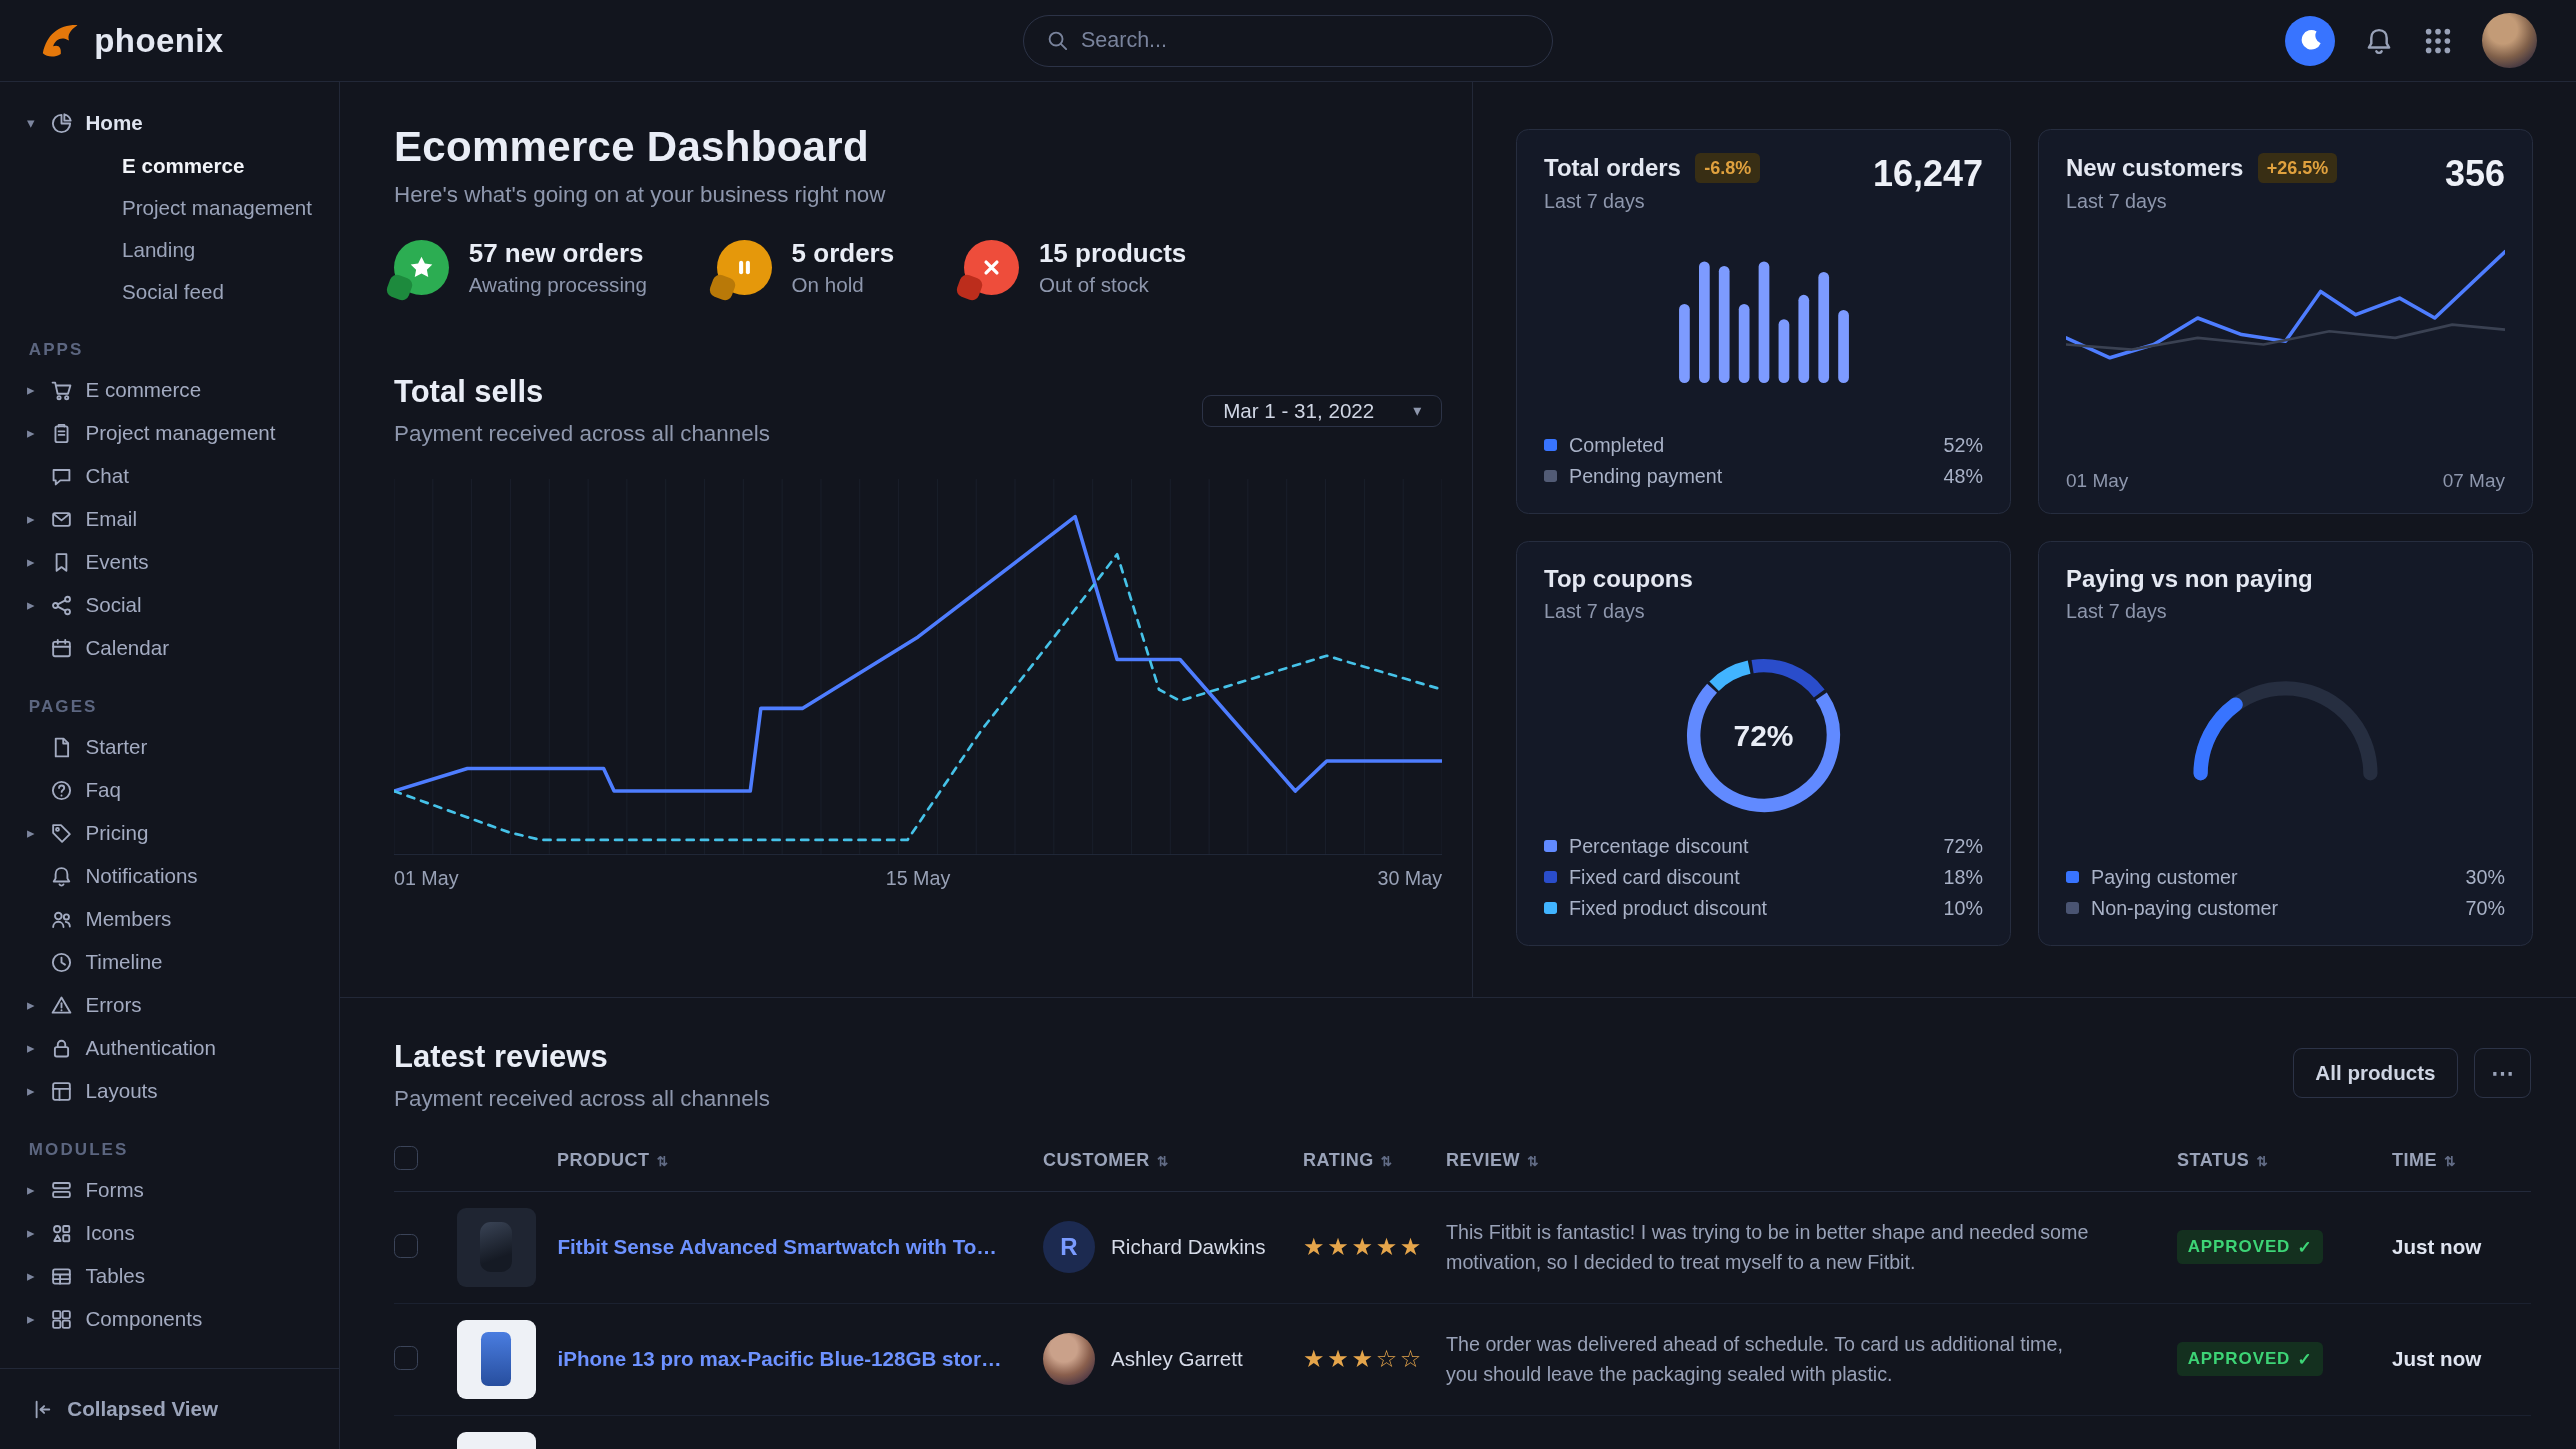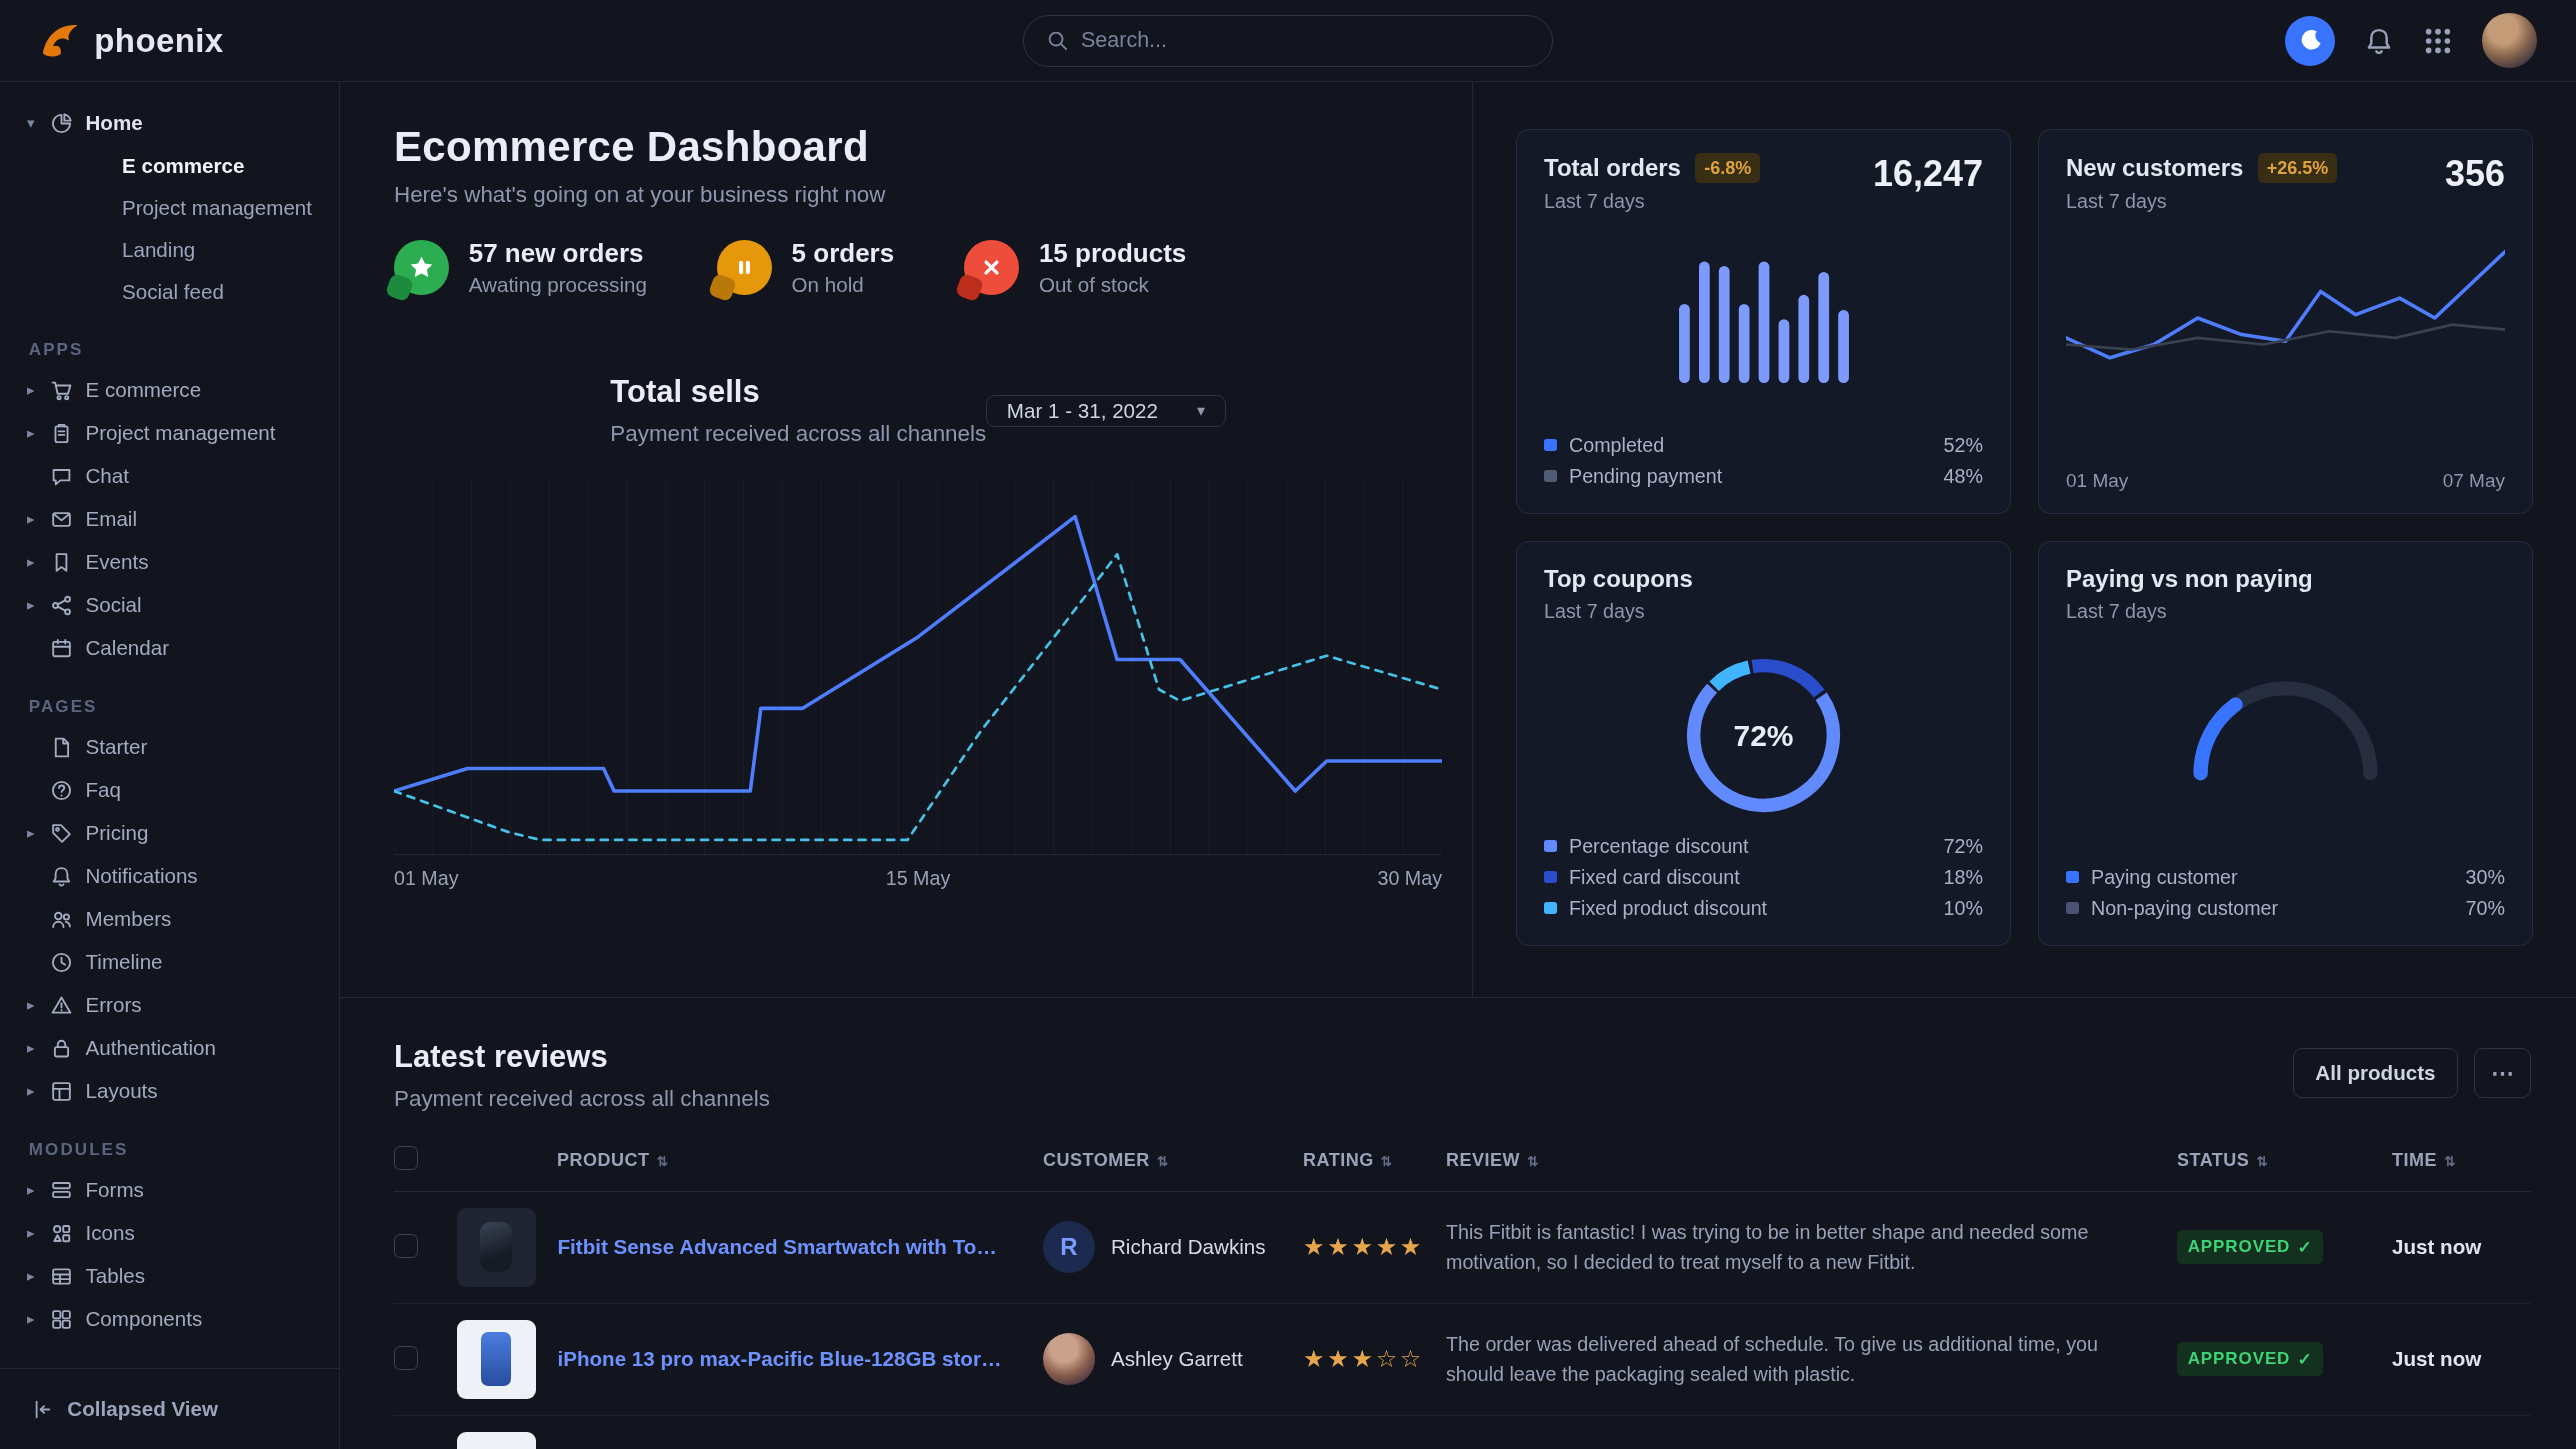--- a/index.html
+++ b/index.html
@@ -54,21 +54,21 @@
   .stats{display:flex;gap:70px;margin-top:30px;align-items:center}
   .stat{display:flex;align-items:center;gap:19.7px}
   .stat-blob{position:relative;width:55px;height:55px;border-radius:50%;display:flex;align-items:center;
     justify-content:center;flex:none;background:var(--main)}
   .stat-blob::before{content:"";position:absolute;left:-6.3px;bottom:-4.5px;width:23px;height:23px;
     border-radius:7.2px;transform:rotate(20deg);background:var(--tail);z-index:0}
   .stat-blob svg{width:27px;height:27px;position:relative;z-index:1}
   .stat-value{font-size:26px;font-weight:700;color:#e9edf6}
   .stat-caption{font-size:20.6px;color:#8e97ad;margin-top:4.5px}
 
-  .sells-head{display:flex;justify-content:center;align-items:center;margin-top:77px}
+  .sells-head{display:flex;justify-content:space-between;align-items:center;margin-top:77px}
   .h2{font-size:31px;font-weight:700;color:#e9edf6}
   .date-select{display:flex;align-items:center;gap:39px;height:32px;padding:0 19.7px;border:0.9px solid #2c3347;
     border-radius:9px;background:none;color:#cfd5e3;font-size:20.6px;font-family:inherit;cursor:pointer}
   .date-select .chev{color:#8e97ad;font-size:16px}
   .sells-chart{margin-top:32px}
   .x-labels{display:flex;justify-content:space-between;margin-top:12.5px;font-size:19.7px;color:#98a1b6}
 
   
   .right-col{flex:1;border-left:0.9px solid #222838;padding:47px 43px;display:grid;
     grid-template-columns:1fr 1fr;grid-template-rows:385px 405px;gap:27px}
@@ -716,21 +716,21 @@
               </div>
             </td>
    <td>
               <div class="cust">
                 <span class="av photo"></span>
                 <span class="cust-name">Ashley Garrett</span>
               </div>
             </td>
    <td><span class="stars">★★★☆☆</span></td>
    <td>
-              <span class="review-text">The order was delivered ahead of schedule. To give us additional time, you should leave the packaging sealed with plastic.</span>
+              <span class="review-text">The order was delivered ahead of schedule. To card us additional time, you should leave the packaging sealed with plastic.</span>
             </td>
    <td><span class="status-badge">APPROVED <span>✓</span></span></td>
    <td><span class="time">Just now</span></td>
  </tr>
           <tr>
    <td></td>
    <td>
               <div class="prod">
                 <span class="thumb plain"></span>
                 <a class="prod-link"></a>

